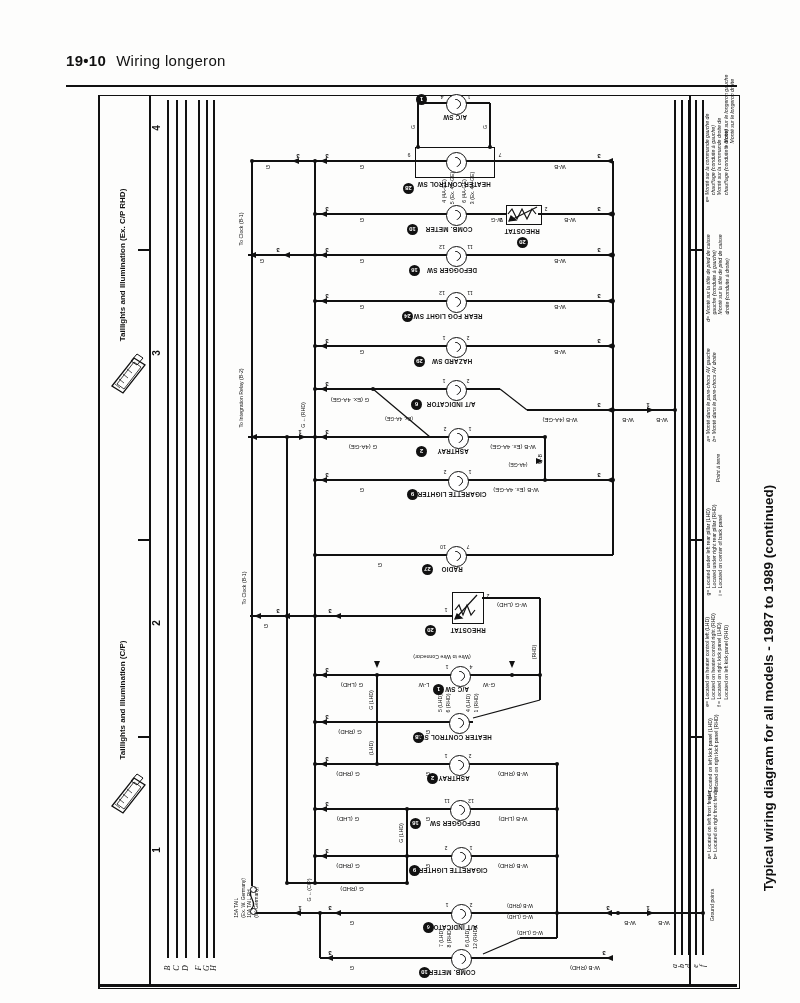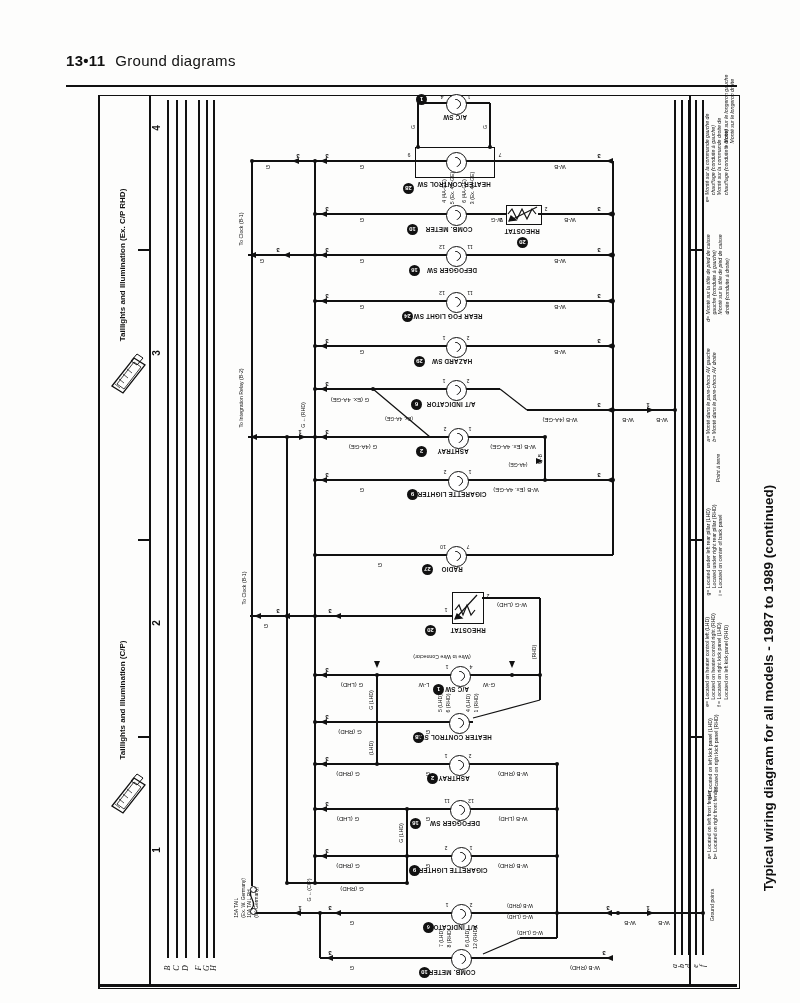--- a/index.html
+++ b/index.html
@@ -37,21 +37,21 @@
   .cbox{position:absolute;border:1.5px solid #111;background:transparent;}
   .graybox{position:absolute;background:#b7b7b5;border:1px solid #444;}
   svg.ov{position:absolute;left:0;top:0;width:800px;height:1003px;pointer-events:none;}
   .fusetext{position:absolute;font-size:5px;line-height:1.3;text-align:left;white-space:pre;}
 </style>
 </head>
 <body>
 
 <div class="page">
 
-  <div class="hdr"><b>13•11</b><span>Ground diagrams</span></div>
+  <div class="hdr"><b>19•10</b><span>Wiring longeron</span></div>
 
   <div class="frame"></div>
 
   <svg class="ov" id="ov" viewBox="0 0 800 1003">
       <path d="M500 389 L527 410" fill="none" stroke="#111" stroke-width="1.2"></path>
       <path d="M373 389 L430 437" fill="none" stroke="#111" stroke-width="1.2"></path>
       <path d="M473 718 L540 700" fill="none" stroke="#111" stroke-width="1.2"></path>
       <path d="M483 954 L520 938" fill="none" stroke="#111" stroke-width="1.2"></path>
       <path d="M252 890 C246 895 258 903 252 908" fill="none" stroke="#111" stroke-width="1.2"></path>
       <path d="M508 214 L512 209 L517 219 L522 209 L527 219 L532 209 L536 214" fill="none" stroke="#111" stroke-width="1.2"></path>

